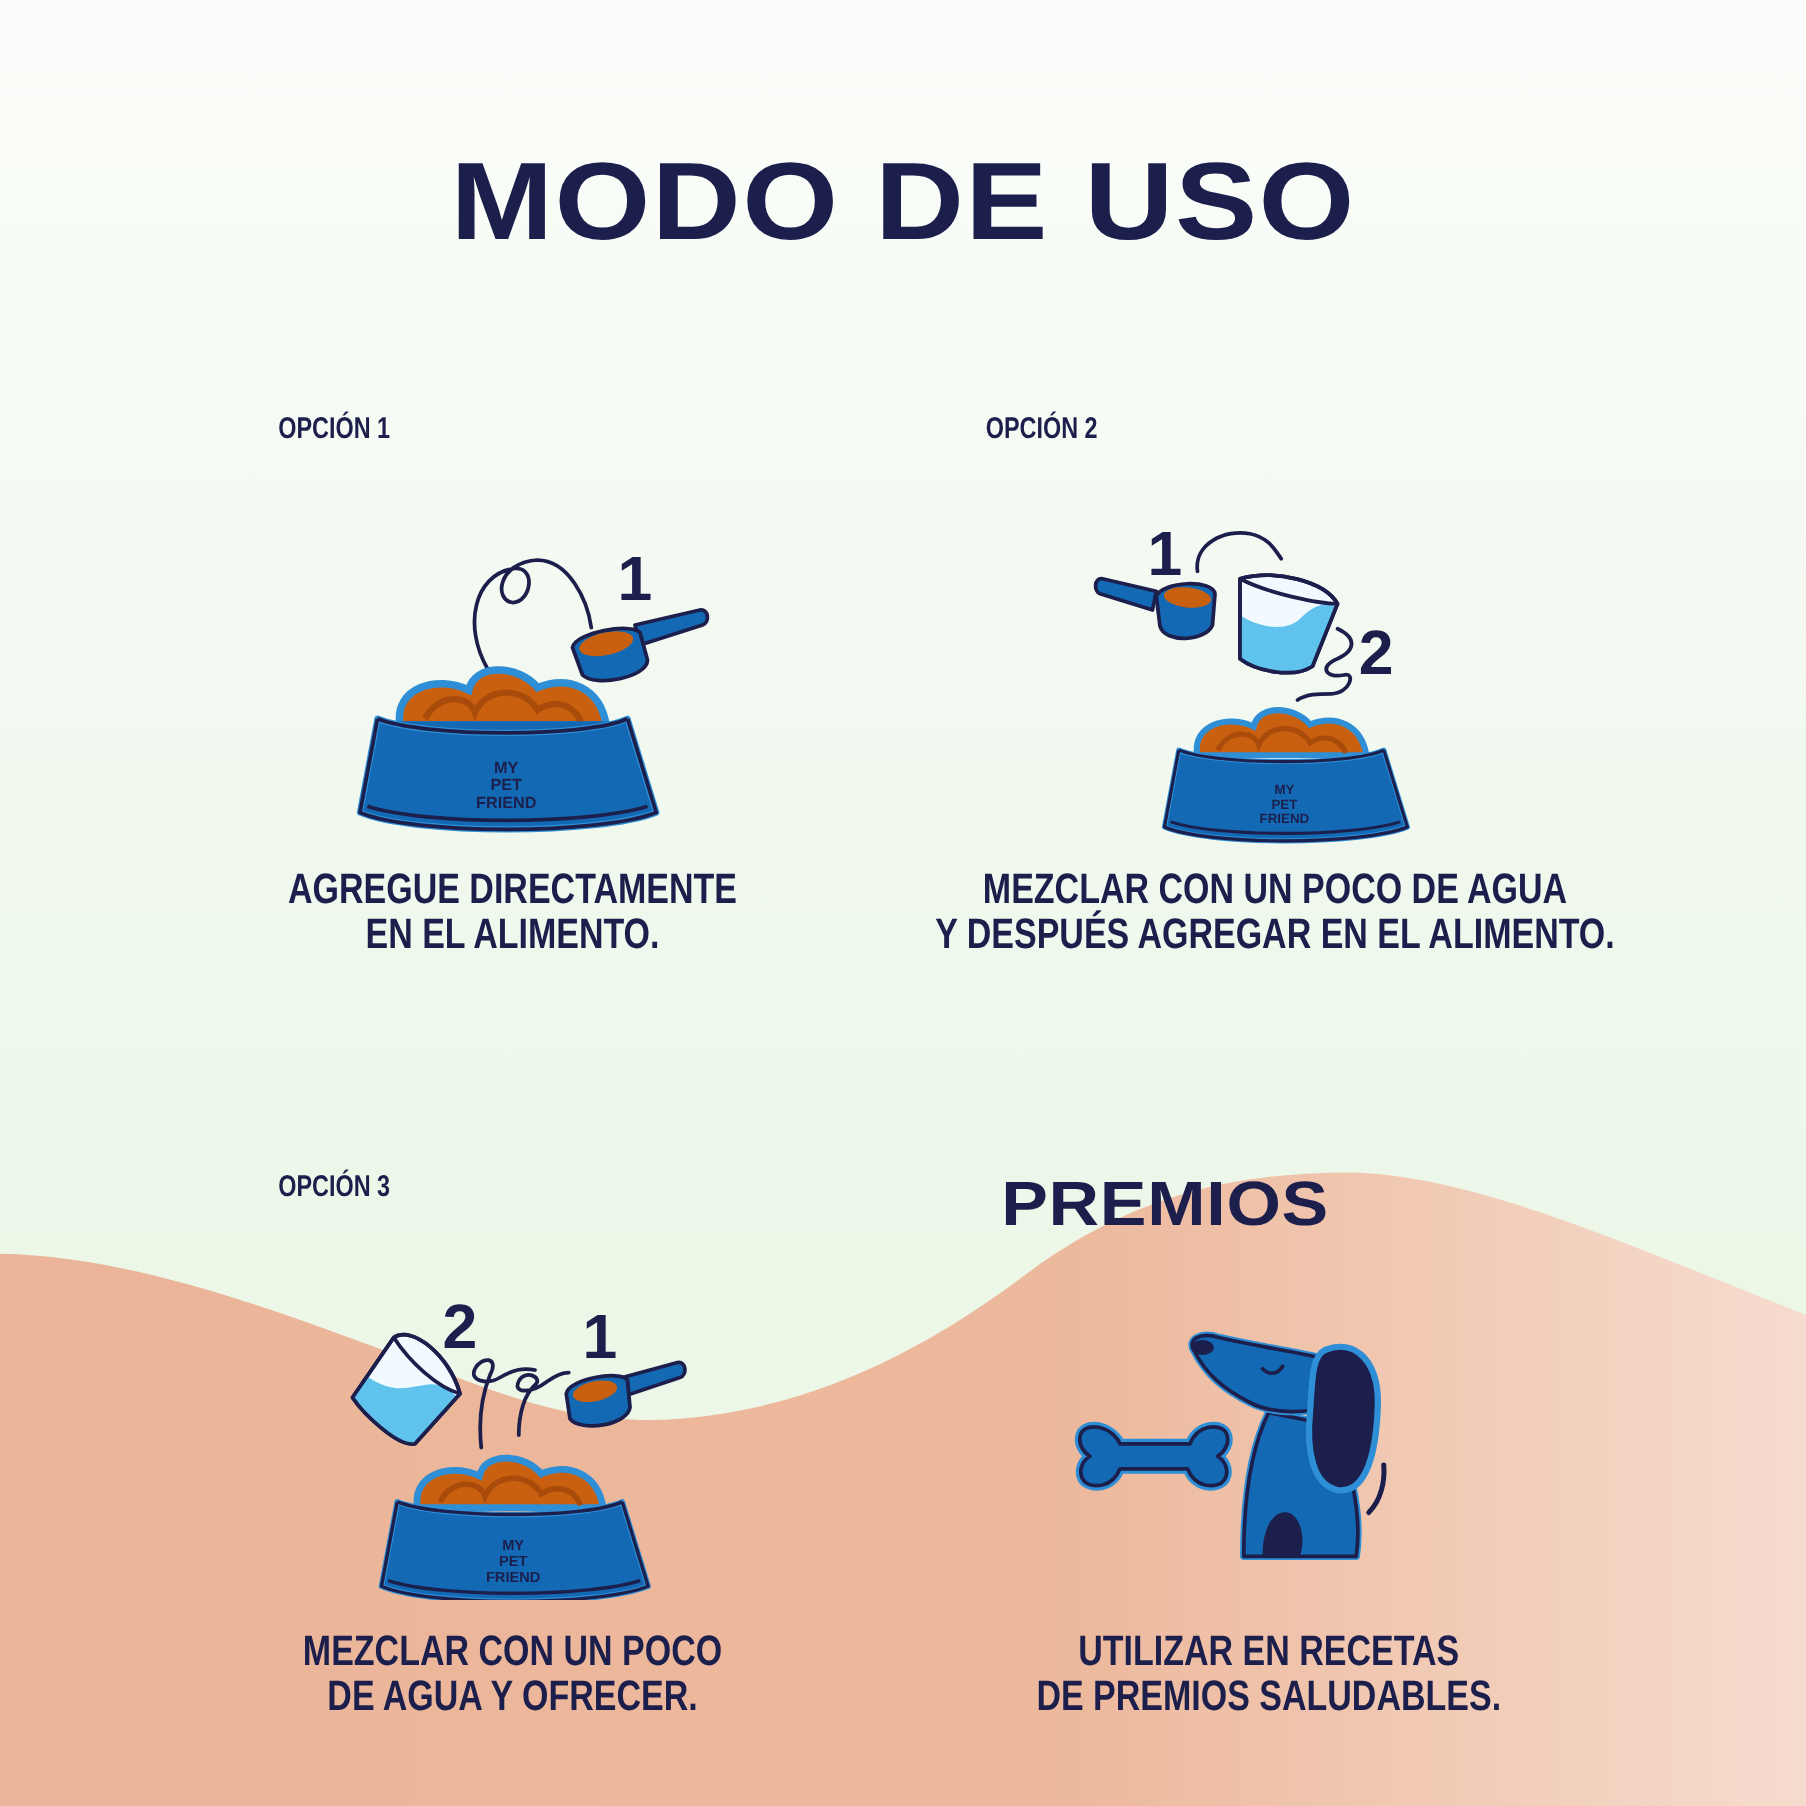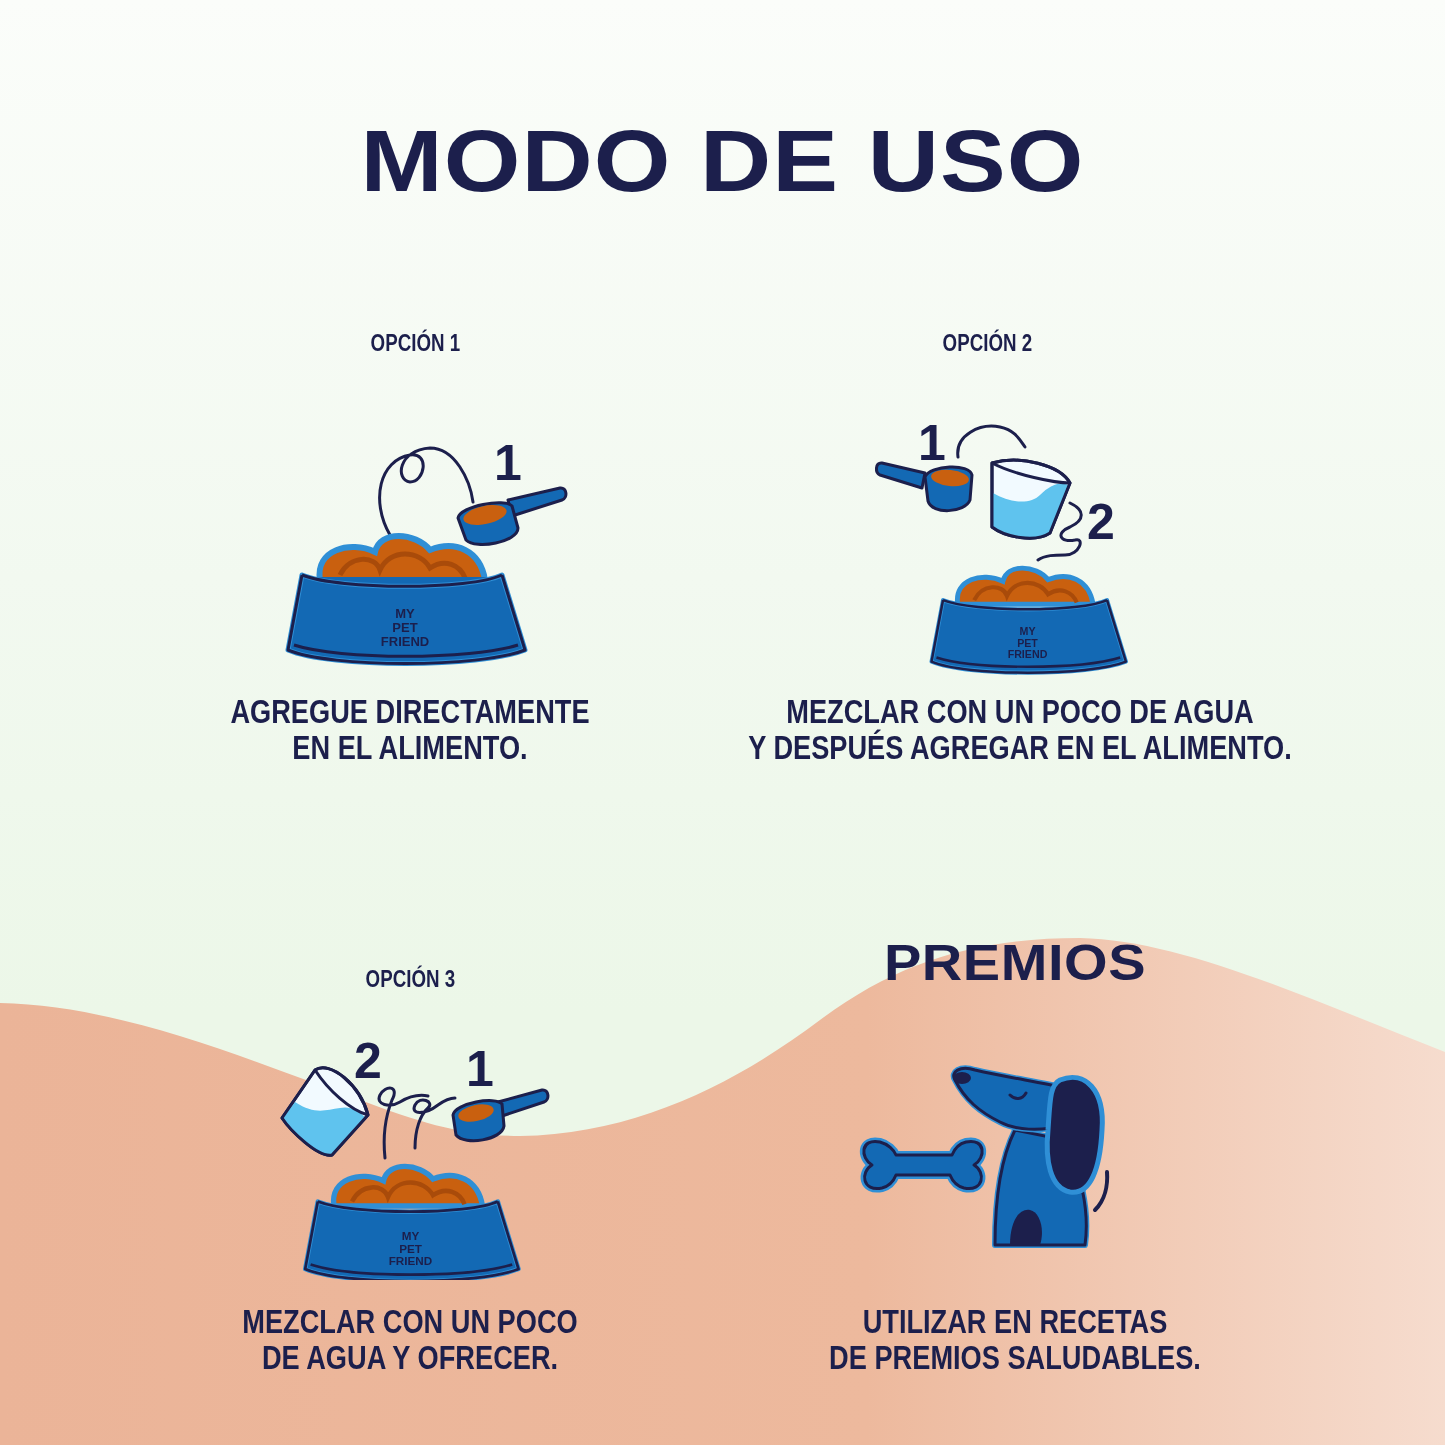--- a/index.html
+++ b/index.html
@@ -9,21 +9,21 @@
     font-family: "Liberation Sans", sans-serif;
     color: #1C1F4C;
   }
   .bg-wave { position: absolute; left: 0; top: 0; width: 1445px; height: 1445px; z-index: 0; }
   .title {
     position: absolute; left: 0; width: 1445px; top: 110px; text-align: center;
     font-family: "Liberation Sans", sans-serif; font-weight: 700; font-size: 88px;
     letter-spacing: 1px; color: #1C1F4C; z-index: 2;
     transform: scaleX(1.12); transform-origin: center;
   }
-  .option { position: absolute; z-index: 2; text-align: center; }
+  .option { position: absolute; z-index: 2; text-align: left; }
   .opt-label {
     font-family: "Liberation Sans", sans-serif; font-weight: 700; font-size: 24px;
     color: #1C1F4C; line-height: 26px; display: inline-block;
     transform: scaleX(0.78); transform-origin: center;
   }
   .opt-title {
     font-family: "Liberation Sans", sans-serif; font-weight: 700; font-size: 50px;
     color: #1C1F4C; line-height: 52px; letter-spacing: 0.5px;
     transform: scaleX(1.12); transform-origin: center; display: inline-block;
   }
@@ -85,21 +85,21 @@
     <text class="bowl-text" x="125" y="192" text-anchor="middle">PET</text>
     <text class="bowl-text" x="125" y="206" text-anchor="middle">FRIEND</text>
   </g>
 </svg>
 
 <div class="opt-desc" style="left:160px; width:500px; top:693px;">
   <div>AGREGUE DIRECTAMENTE</div>
   <div>EN EL ALIMENTO.</div>
 </div>
 
-<div class="option" style="left:712px; width:550px; top:330px;">
+<div class="option" style="left:776px; width:550px; top:330px;">
   <div><span class="opt-label">OPCIÓN 2</span></div>
 </div>
 
 <div class="step-num" style="left:918px; top:418px;">1</div>
 <div class="step-num" style="left:1087px; top:497px;">2</div>
 
 <svg class="illus" style="left:870px; top:415px;" width="260" height="270" viewBox="0 0 260 270">
 
   <path d="M88,42 C85,20 110,8 130,12 C145,15 150,25 155,32" fill="none" stroke="#1C1F4C" stroke-width="3" stroke-linecap="round"></path>
 
@@ -129,21 +129,21 @@
     <text class="bowl-text" x="125" y="112" text-anchor="middle">PET</text>
     <text class="bowl-text" x="125" y="126" text-anchor="middle">FRIEND</text>
   </g>
 </svg>
 
 <div class="opt-desc" style="left:680px; width:680px; top:693px;">
   <div>MEZCLAR CON UN POCO DE AGUA</div>
   <div>Y DESPUÉS AGREGAR EN EL ALIMENTO.</div>
 </div>
 
-<div class="option" style="left:210px; width:400px; top:937px;margin-top:29px;">
+<div class="option" style="left:210px; width:400px; top:937px;">
   <div><span class="opt-label">OPCIÓN 3</span></div>
 </div>
 
 <div class="step-num" style="left:354px; top:1036px;">2</div>
 <div class="step-num" style="left:466px; top:1044px;">1</div>
 
 <svg class="illus" style="left:270px; top:1030px;" width="290" height="250" viewBox="0 0 290 250">
 
   <path d="M115,128 C112,100 118,80 122,70 C130,55 115,55 110,65 C105,75 120,78 130,72 C140,66 148,64 158,66" fill="none" stroke="#1C1F4C" stroke-width="3" stroke-linecap="round"></path>
   <path d="M145,118 C145,100 150,85 158,78 C165,72 150,65 145,75 C140,85 155,85 168,75 C175,70 180,68 185,68" fill="none" stroke="#1C1F4C" stroke-width="3" stroke-linecap="round"></path>

